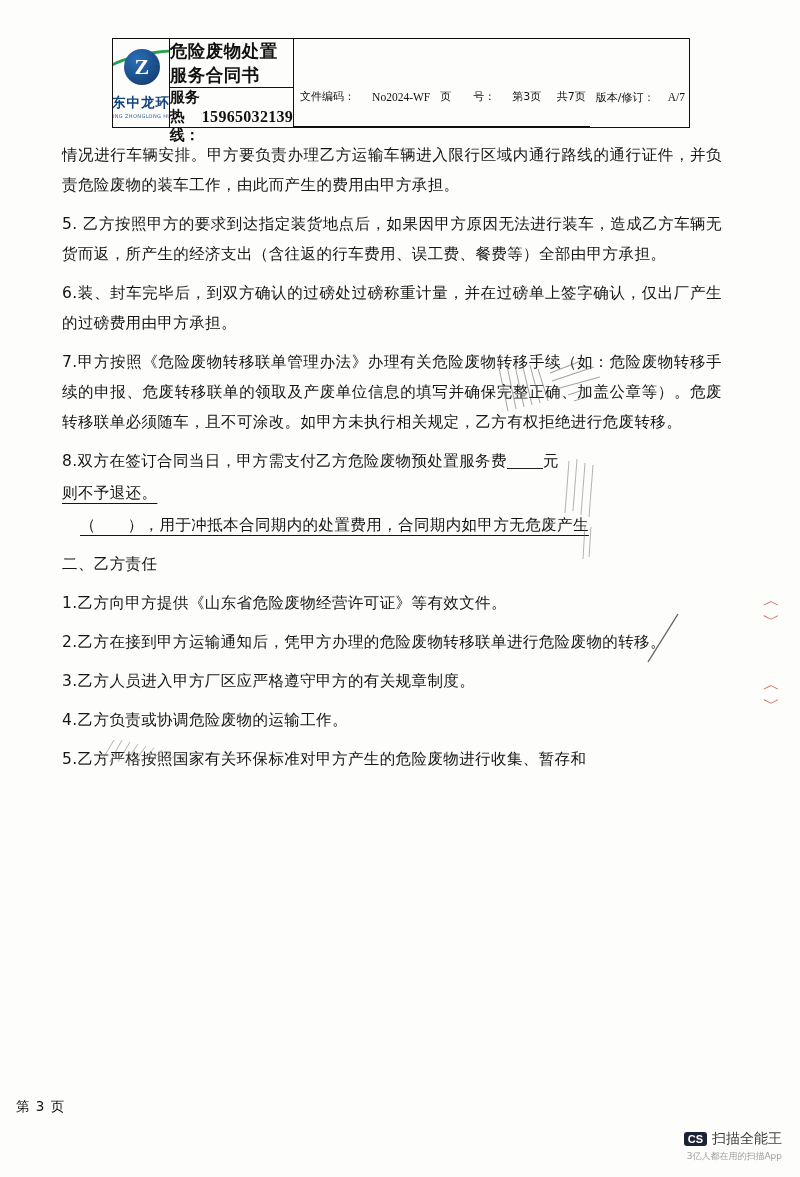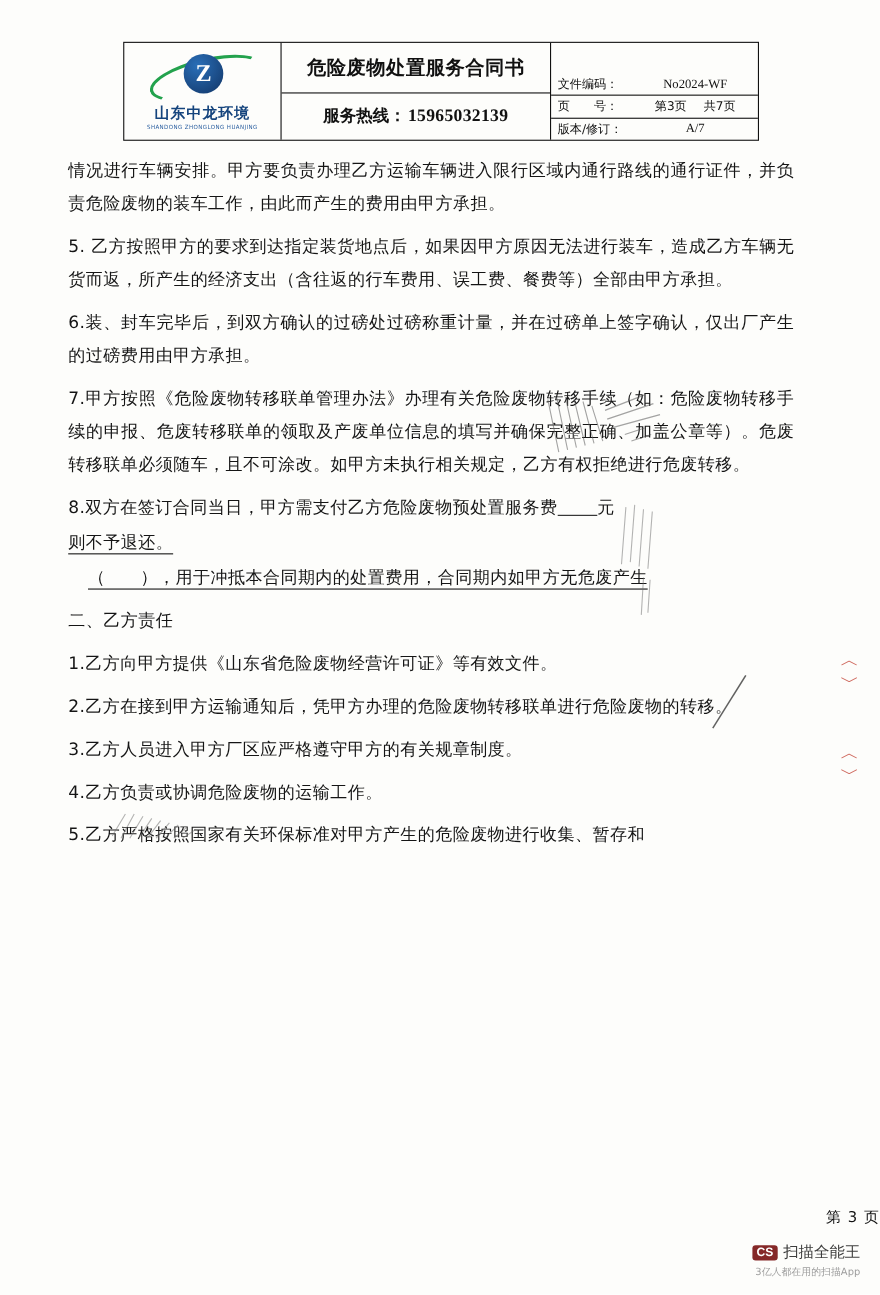--- a/index.html
+++ b/index.html
@@ -127,21 +127,21 @@
   .title-hotline .num {
     font-family: "Liberation Serif", serif;
     font-size: 16px;
     margin-left: 2px;
     letter-spacing: .3px;
   }
 
   .meta-cell {
     flex: 1;
     display: flex;
-    flex-direction: column;
+    flex-direction: row;
     margin-top: 28px;
   }
   .meta-row {
     flex: 1;
     display: flex;
     align-items: center;
     border-bottom: 1.2px solid #111;
     box-sizing: border-box;
   }
   .meta-row:last-child { border-bottom: none; }
@@ -207,43 +207,43 @@
     font-size: 17px;
     font-family: "DejaVu Sans", sans-serif;
     opacity: .75;
     writing-mode: vertical-rl;
     letter-spacing: 2px;
   }
 
   
   .page-num {
     position: absolute;
-    left: 1px;
+    left: 16px;
     right: 0;
     top: 1098px;
-    text-align: right;
+    text-align: left;
     font-size: 13.5px;
     font-family: "DejaVu Sans", sans-serif;
     letter-spacing: 1px;
   }
   .watermark {
     position: absolute;
     right: 18px;
     bottom: 14px;
     text-align: right;
     opacity: .95;
   }
   .wm-top {
     display: flex;
     align-items: center;
     justify-content: flex-end;
     gap: 5px;
   }
   .wm-badge {
-    background: #7f1d1d;
+    background: #0f172a;
     color: #fff;
     font-size: 11px;
     font-weight: bold;
     border-radius: 3px;
     padding: 1px 4px;
     font-family: "Liberation Sans", sans-serif;
   }
   .wm-name {
     font-size: 14px;
     color: #333;

